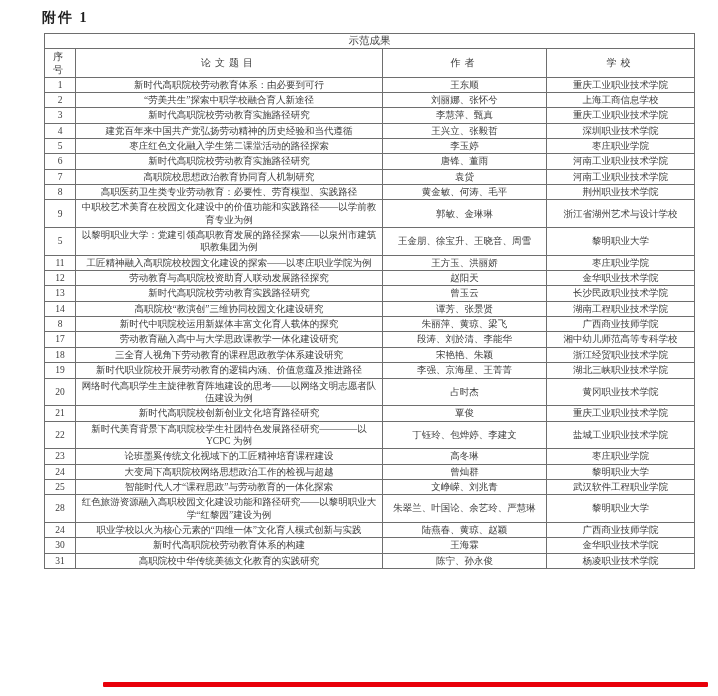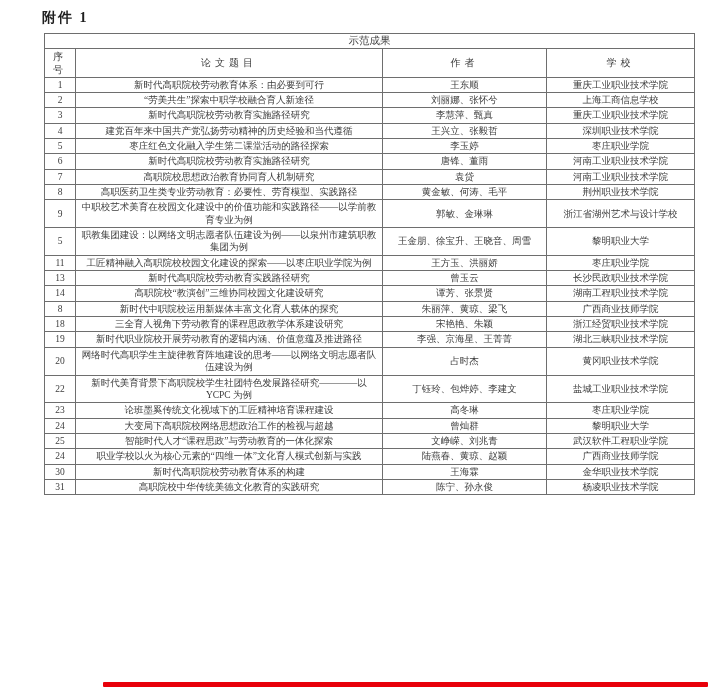--- a/index.html
+++ b/index.html
@@ -114,67 +114,85 @@
           <td>荆州职业技术学院</td>
         </tr>
         <tr>
           <td>9</td>
           <td>中职校艺术美育在校园文化建设中的价值功能和实践路径——以学前教育专业为例</td>
           <td>郭敏、金琳琳</td>
           <td>浙江省湖州艺术与设计学校</td>
         </tr>
         <tr>
           <td>5</td>
-          <td>职教集团建设：以网络文明志愿者队伍建设为例——以泉州市建筑职教集团为例</td>
+          <td>以黎明职业大学：党建引领高职教育发展的路径探索——以泉州市建筑职教集团为例</td>
           <td>王金朋、徐宝升、王晓音、周雪</td>
           <td>黎明职业大学</td>
         </tr>
         <tr>
           <td>11</td>
           <td>工匠精神融入高职院校校园文化建设的探索——以枣庄职业学院为例</td>
           <td>王方玉、洪丽娇</td>
           <td>枣庄职业学院</td>
         </tr>
         <tr>
+          <td>12</td>
+          <td>劳动教育与高职院校资助育人联动发展路径探究</td>
+          <td>赵阳天</td>
+          <td>金华职业技术学院</td>
+        </tr>
+        <tr>
           <td>13</td>
           <td>新时代高职院校劳动教育实践路径研究</td>
           <td>曾玉云</td>
           <td>长沙民政职业技术学院</td>
         </tr>
         <tr>
           <td>14</td>
           <td>高职院校“教演创”三维协同校园文化建设研究</td>
           <td>谭芳、张景贤</td>
           <td>湖南工程职业技术学院</td>
         </tr>
         <tr>
           <td>8</td>
           <td>新时代中职院校运用新媒体丰富文化育人载体的探究</td>
           <td>朱丽萍、黄琼、梁飞</td>
           <td>广西商业技师学院</td>
         </tr>
         <tr>
+          <td>17</td>
+          <td>劳动教育融入高中与大学思政课教学一体化建设研究</td>
+          <td>段涛、刘於清、李能华</td>
+          <td>湘中幼儿师范高等专科学校</td>
+        </tr>
+        <tr>
           <td>18</td>
           <td>三全育人视角下劳动教育的课程思政教学体系建设研究</td>
           <td>宋艳艳、朱颖</td>
           <td>浙江经贸职业技术学院</td>
         </tr>
         <tr>
           <td>19</td>
           <td>新时代职业院校开展劳动教育的逻辑内涵、价值意蕴及推进路径</td>
           <td>李强、京海星、王菁菁</td>
           <td>湖北三峡职业技术学院</td>
         </tr>
         <tr>
           <td>20</td>
           <td>网络时代高职学生主旋律教育阵地建设的思考——以网络文明志愿者队伍建设为例</td>
           <td>占时杰</td>
           <td>黄冈职业技术学院</td>
         </tr>
         <tr>
+          <td>21</td>
+          <td>新时代高职院校创新创业文化培育路径研究</td>
+          <td>覃俊</td>
+          <td>重庆工业职业技术学院</td>
+        </tr>
+        <tr>
           <td>22</td>
           <td>新时代美育背景下高职院校学生社团特色发展路径研究————以 YCPC 为例</td>
           <td>丁钰玲、包烨婷、李建文</td>
           <td>盐城工业职业技术学院</td>
         </tr>
         <tr>
           <td>23</td>
           <td>论班墨奚传统文化视域下的工匠精神培育课程建设</td>
           <td>高冬琳</td>
           <td>枣庄职业学院</td>
@@ -185,20 +203,26 @@
           <td>曾灿群</td>
           <td>黎明职业大学</td>
         </tr>
         <tr>
           <td>25</td>
           <td>智能时代人才“课程思政”与劳动教育的一体化探索</td>
           <td>文峥嵘、刘兆青</td>
           <td>武汉软件工程职业学院</td>
         </tr>
         <tr>
+          <td>28</td>
+          <td>红色旅游资源融入高职校园文化建设功能和路径研究——以黎明职业大学“红黎园”建设为例</td>
+          <td>朱翠兰、叶国论、余艺玲、严慧琳</td>
+          <td>黎明职业大学</td>
+        </tr>
+        <tr>
           <td>24</td>
           <td>职业学校以火为核心元素的“四维一体”文化育人模式创新与实践</td>
           <td>陆燕春、黄琼、赵颖</td>
           <td>广西商业技师学院</td>
         </tr>
         <tr>
           <td>30</td>
           <td>新时代高职院校劳动教育体系的构建</td>
           <td>王海霖</td>
           <td>金华职业技术学院</td>

